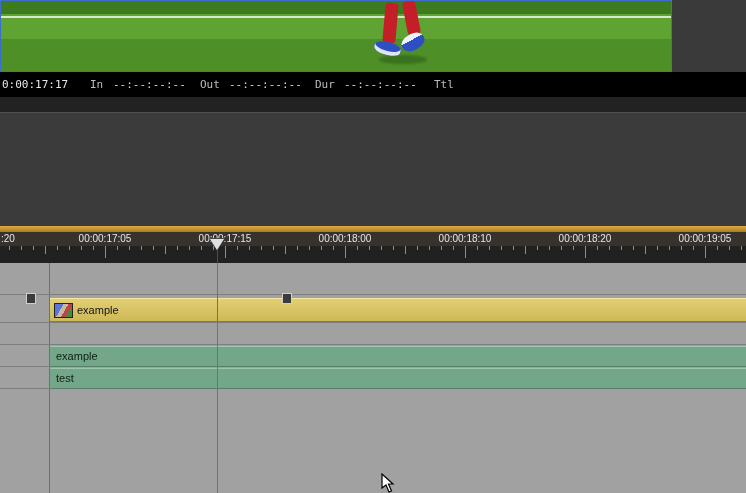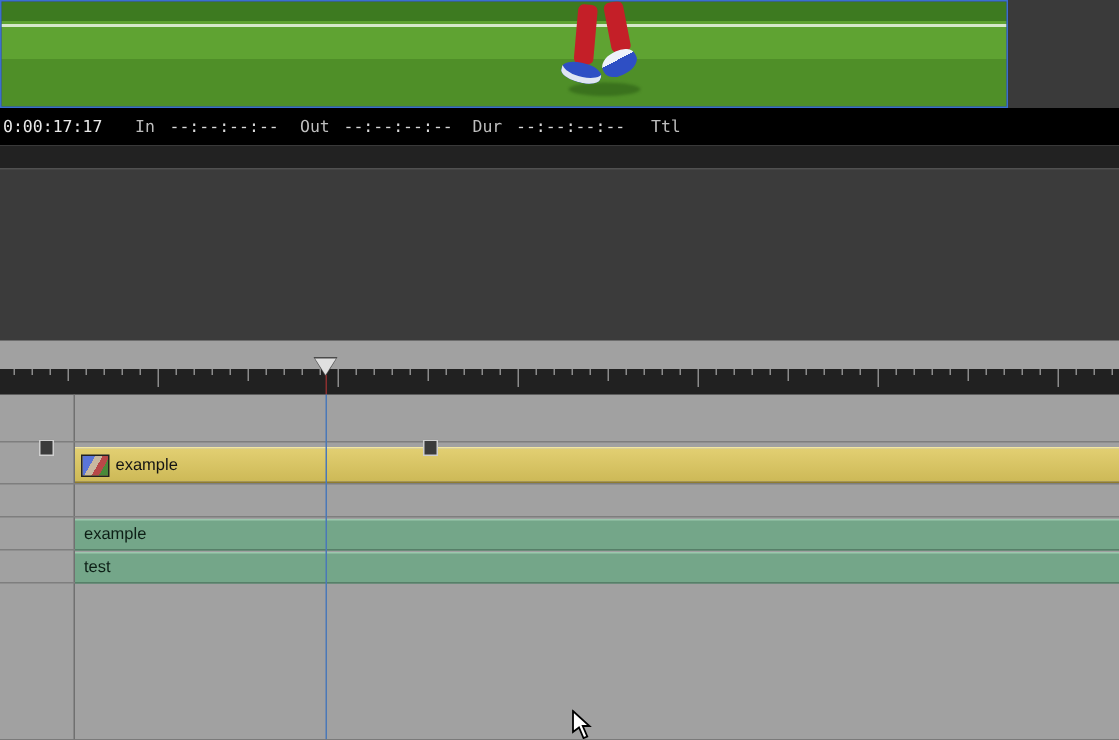--- a/index.html
+++ b/index.html
@@ -221,20 +221,29 @@
 
     <span class="ebtn" style="left:398px" data-name="audio-mixer-button"><span class="mixer-icon" data-name="mixer-icon"></span></span>
     <span class="caret e-caret" style="left:417px" data-name="audio-mixer-dropdown">▾</span>
 
     <span class="ebtn" style="left:440px" data-name="panel-toggle-1-button"><span class="grid-icon" data-name="grid-icon"></span></span>
     <span class="ebtn" style="left:473px" data-name="panel-toggle-2-button"><span class="grid-icon" data-name="grid-icon"></span></span>
     <span class="ebtn" style="left:506px" data-name="panel-toggle-3-button"><span class="grid-icon" data-name="grid-icon"></span></span>
     <span class="ebtn" style="left:539px" data-name="panel-toggle-4-button"><span class="grid-icon" data-name="grid-icon"></span></span>
   </div>
 
+  <div class="ruler" data-name="timeline-ruler">
+    <span class="ruler-label partial" data-name="ruler-label-partial">:20</span>
+    <span class="ruler-label" style="left:105px" data-name="ruler-label">00:00:17:05</span>
+    <span class="ruler-label" style="left:225px" data-name="ruler-label">00:00:17:15</span>
+    <span class="ruler-label" style="left:345px" data-name="ruler-label">00:00:18:00</span>
+    <span class="ruler-label" style="left:465px" data-name="ruler-label">00:00:18:10</span>
+    <span class="ruler-label" style="left:585px" data-name="ruler-label">00:00:18:20</span>
+    <span class="ruler-label" style="left:705px" data-name="ruler-label">00:00:19:05</span>
+  </div>
 
   <div class="ticks" id="ticks" data-name="frame-tick-strip">
       <div class="tick" data-name="frame-tick" style="height: 4px; left: 9px;"></div>
       <div class="tick" data-name="frame-tick" style="height: 4px; left: 21px;"></div>
       <div class="tick" data-name="frame-tick" style="height: 4px; left: 33px;"></div>
       <div class="tick" data-name="frame-tick" style="height: 8px; left: 45px;"></div>
       <div class="tick" data-name="frame-tick" style="height: 4px; left: 57px;"></div>
       <div class="tick" data-name="frame-tick" style="height: 4px; left: 69px;"></div>
       <div class="tick" data-name="frame-tick" style="height: 4px; left: 81px;"></div>
       <div class="tick" data-name="frame-tick" style="height: 4px; left: 93px;"></div>

